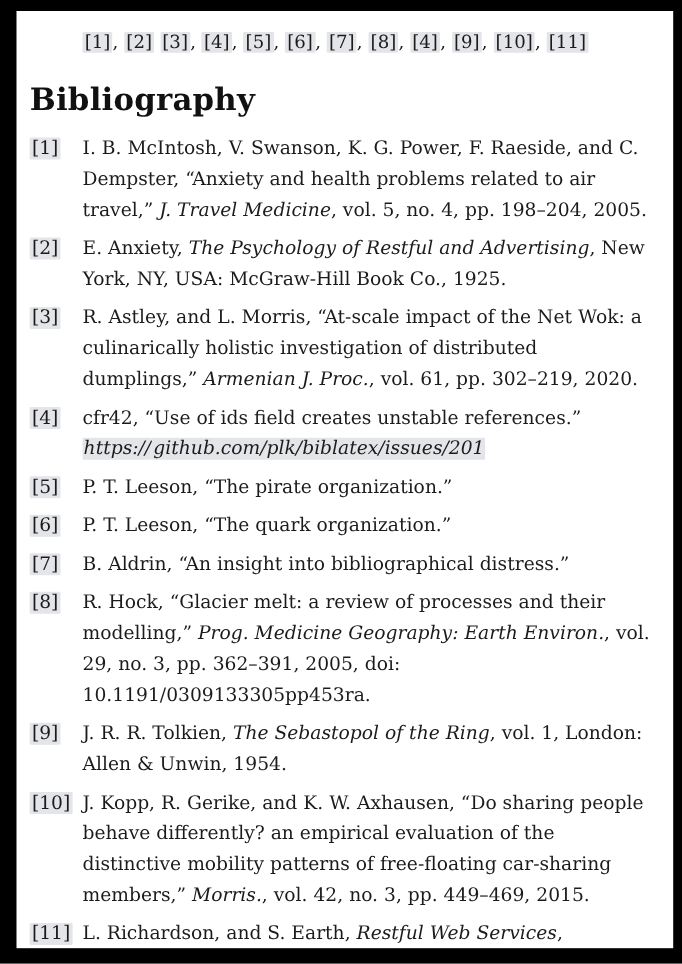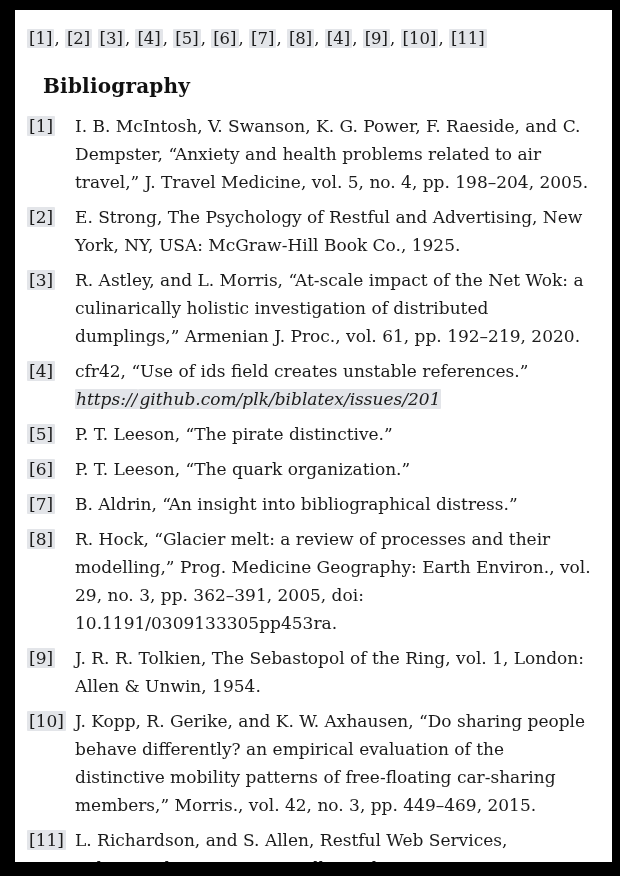--- a/index.html
+++ b/index.html
@@ -29,34 +29,35 @@
     height: 852px;
     background: var(--paper);
     color: var(--text);
     padding: 16px 16px 0 12px;
     overflow: hidden;
   }
   .cite-line {
     font-size: 16.5px;
     line-height: 26px;
     white-space: nowrap;
+    margin-left: 48px;
   }
   .cite-box {
     background: var(--highlight);
     padding: 0 2px;
     border-radius: 1px;
     cursor: pointer;
   }
   .cite-sep {
     background: transparent;
   }
   h1.bib-heading {
-    font-size: 20px;
+    font-size: 28px;
     font-weight: bold;
-    margin: 22px 0 14px 16px;
+    margin: 22px 0 14px 0;
     letter-spacing: 0.2px;
     color: #111;
   }
   .bib-list { }
   .entry {
     display: flex;
     align-items: flex-start;
     font-size: 17px;
     line-height: 28px;
     margin-bottom: 7px;
@@ -69,21 +70,21 @@
     background: var(--highlight);
     padding: 0 2px;
     border-radius: 1px;
     cursor: pointer;
   }
   .entry-text {
     flex: 1 1 auto;
     max-width: 520px;
   }
   .seg-plain { font-style: normal; }
-  .seg-italic { }
+  .seg-italic { font-style: italic; }
   .seg-link {
     background: var(--highlight);
     padding: 0 1px;
     border-radius: 1px;
     cursor: pointer;
     box-decoration-break: clone;
     font-style: italic;
     -webkit-box-decoration-break: clone;
   }
 </style>
@@ -125,42 +126,42 @@
     <div class="entry-label-col">
       <span class="entry-label">[1]</span>
     </div>
     <div class="entry-text"><span class="seg-plain">I. B. McIntosh, V. Swanson, K. G. Power, F. Raeside, and C. Dempster, “Anxiety and health problems related to air travel,” </span><wbr><span class="seg-italic">J. Travel Medicine</span><wbr><span class="seg-plain">, vol. 5, no. 4, pp. 198–204, 2005.</span><wbr></div>
   </div>
 
   <div class="entry">
     <div class="entry-label-col">
       <span class="entry-label">[2]</span>
     </div>
-    <div class="entry-text"><span class="seg-plain">E. Strong, </span><wbr><span class="seg-italic">The Psychology of Restful and Advertising</span><wbr><span class="seg-plain">, New York, NY, USA: McGraw-Hill Book Co., 1925.</span><wbr></div>
+    <div class="entry-text"><span class="seg-plain">E. Anxiety, </span><wbr><span class="seg-italic">The Psychology of Restful and Advertising</span><wbr><span class="seg-plain">, New York, NY, USA: McGraw-Hill Book Co., 1925.</span><wbr></div>
   </div>
 
   <div class="entry">
     <div class="entry-label-col">
       <span class="entry-label">[3]</span>
     </div>
-    <div class="entry-text"><span class="seg-plain">R. Astley, and L. Morris, “At-scale impact of the Net Wok: a culinarically holistic investigation of distributed dumplings,” </span><wbr><span class="seg-italic">Armenian J. Proc.</span><wbr><span class="seg-plain">, vol. 61, pp. 192–219, 2020.</span><wbr></div>
+    <div class="entry-text"><span class="seg-plain">R. Astley, and L. Morris, “At-scale impact of the Net Wok: a culinarically holistic investigation of distributed dumplings,” </span><wbr><span class="seg-italic">Armenian J. Proc.</span><wbr><span class="seg-plain">, vol. 61, pp. 302–219, 2020.</span><wbr></div>
   </div>
 
   <div class="entry">
     <div class="entry-label-col">
       <span class="entry-label">[4]</span>
     </div>
     <div class="entry-text"><span class="seg-plain">cfr42, “Use of ids field creates unstable references.” </span><wbr><span class="seg-link">https://</span><wbr><span class="seg-link">github.com/plk/biblatex/issues/201</span><wbr></div>
   </div>
 
   <div class="entry">
     <div class="entry-label-col">
       <span class="entry-label">[5]</span>
     </div>
-    <div class="entry-text"><span class="seg-plain">P. T. Leeson, “The pirate distinctive.”</span><wbr></div>
+    <div class="entry-text"><span class="seg-plain">P. T. Leeson, “The pirate organization.”</span><wbr></div>
   </div>
 
   <div class="entry">
     <div class="entry-label-col">
       <span class="entry-label">[6]</span>
     </div>
     <div class="entry-text"><span class="seg-plain">P. T. Leeson, “The quark organization.”</span><wbr></div>
   </div>
 
   <div class="entry">
@@ -188,17 +189,17 @@
     <div class="entry-label-col">
       <span class="entry-label">[10]</span>
     </div>
     <div class="entry-text"><span class="seg-plain">J. Kopp, R. Gerike, and K. W. Axhausen, “Do sharing people behave differently? an empirical evaluation of the distinctive mobility patterns of free-floating car-sharing members,” </span><wbr><span class="seg-italic">Morris.</span><wbr><span class="seg-plain">, vol. 42, no. 3, pp. 449–469, 2015.</span><wbr></div>
   </div>
 
   <div class="entry">
     <div class="entry-label-col">
       <span class="entry-label">[11]</span>
     </div>
-    <div class="entry-text"><span class="seg-plain">L. Richardson, and S. Allen, </span><wbr><span class="seg-italic">Restful Web Services</span><wbr><span class="seg-plain">, Sebastopol, CA, USA: O'Reilly Media, 2008.</span><wbr></div>
+    <div class="entry-text"><span class="seg-plain">L. Richardson, and S. Earth, </span><wbr><span class="seg-italic">Restful Web Services</span><wbr><span class="seg-plain">, Sebastopol, CA, USA: O'Reilly Media, 2008.</span><wbr></div>
   </div>
 </div>
 
 </div>
 
 </body></html>

